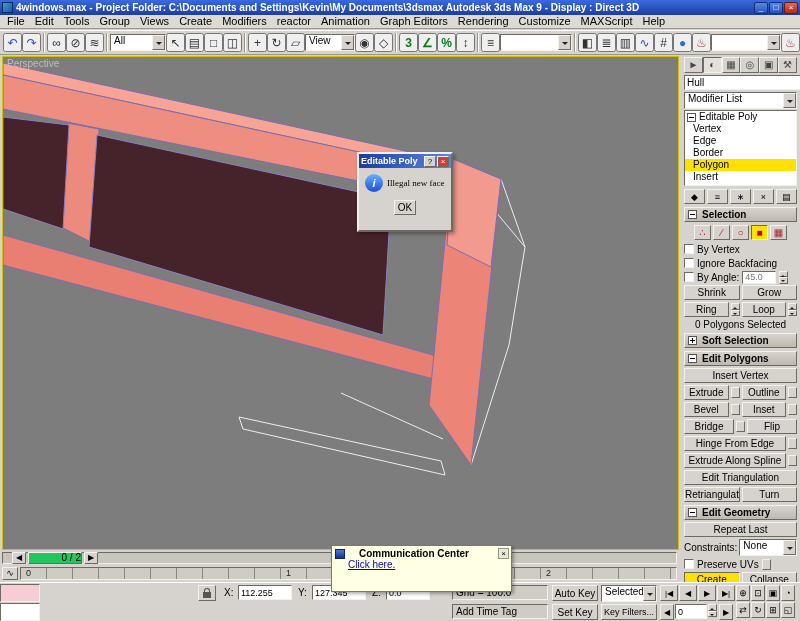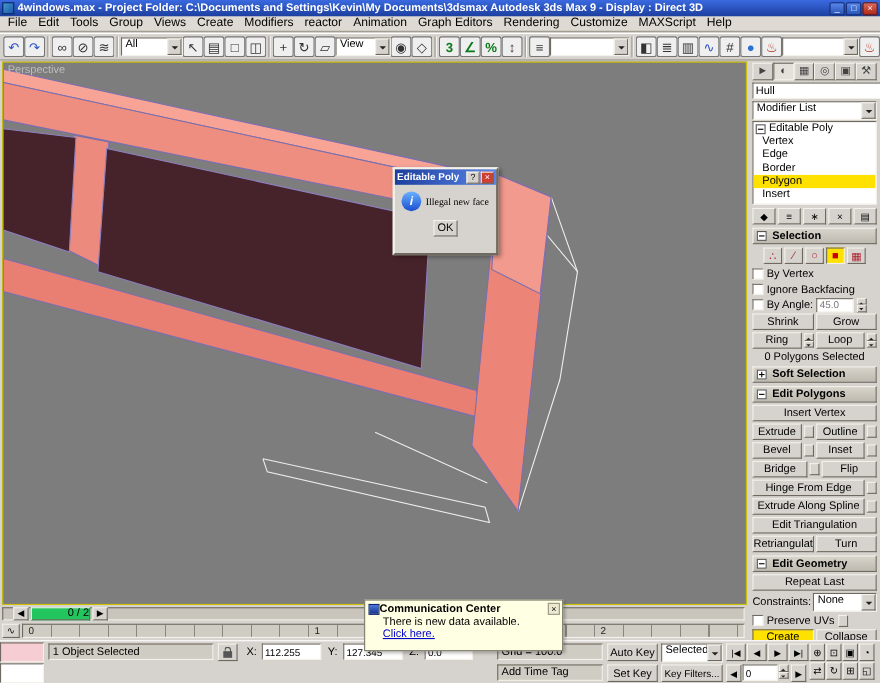--- a/index.html
+++ b/index.html
@@ -142,21 +142,21 @@
   .dbody { display:flex; align-items:center; gap:4px; padding:6px 4px 2px 6px; }
   .infoicon { width:18px; height:18px; border-radius:50%; background:linear-gradient(#6ab0ff,#1a4fd0); color:#fff;
     font-size:11px; font-style:italic; font-weight:bold; text-align:center; line-height:18px; flex:none; }
   .dmsg { font-size:9px;font-family:Liberation Serif, serif; }
   .dok { display:block; margin:6px auto 0 auto; width:22px; height:15px; font-size:10px; background:#d6d3ce;
     border:1px solid; border-color:#f4f1ea #6f6a60 #6f6a60 #f4f1ea; }
 
   
   .comm { position:absolute; left:331px; top:545px; width:181px; height:47px; background:#ffffe4;
     border:1px solid #7a7a6a; box-shadow:2px 2px 3px rgba(0,0,0,0.3); z-index:11; font-size:10px; }
-  .commhead { display:flex; align-items:center; gap:0; padding:2px 2px 0 3px; }
+  .commhead { display:flex; align-items:center; gap:14px; padding:2px 2px 0 3px; }
   .commicon { width:10px; height:10px; background:linear-gradient(#4a7ae0,#17328a); border:1px solid #10246a; flex:none; }
   .commtitle { flex:1; font-weight:bold; font-size:10px; }
   .commclose { width:11px; height:11px; font-size:8px; line-height:9px; text-align:center; background:#ece9d0;
     border:1px solid #9a9684; padding:0; }
   .commmsg { padding:1px 3px 0 16px; }
   .commlink { color:#0000cc; text-decoration:underline; padding:0 3px 0 16px; display:inline-block; }
 </style>
 </head>
 <body>
 
@@ -438,21 +438,20 @@
     <div class="tb-ruler"></div>
     <span class="tb-label" style="left:26px">0</span>
     <span class="tb-label" style="left:286px">1</span>
     <span class="tb-label" style="left:546px">2</span>
   </div>
 
   <div class="statusbar">
     <div class="mlpink"></div>
     <div class="mlwhite"></div>
 
-    <div class="sfield" style="left:44px;top:2px;width:150px">1 Object Selected</div>
     <button class="sbtn" style="left:198px;top:2px;width:18px"><span class="lockicon"></span></button>
     <span class="slabel" style="left:224px;top:2px">X:</span>
     <input class="sinput" style="left: 238px; top: 2px; width: 54px;" value="112.255">
     <span class="slabel" style="left:298px;top:2px">Y:</span>
     <input class="sinput" style="left: 312px; top: 2px; width: 54px;" value="127.345">
     <span class="slabel" style="left:372px;top:2px">Z:</span>
     <input class="sinput" style="left: 386px; top: 2px; width: 44px;" value="0.0">
     <div class="sfield" style="left:452px;top:2px;width:96px">Grid = 100.0</div>
     <button class="sbtn" style="left:552px;top:2px;width:46px">Auto Key</button>
     <div class="dd" style="position:absolute;left:601px;top:2px;width:56px">
@@ -503,17 +502,16 @@
     </div>
     <button class="dok">OK</button>
   </div>
 
   <div class="comm">
     <div class="commhead">
       <span class="commicon"></span>
       <span class="commtitle">Communication Center</span>
       <button class="commclose">×</button>
     </div>
-    <div class="commmsg">There is new data available.</div>
     <a class="commlink" href="#">Click here.</a>
   </div>
 
 </div>
 
 </body></html>

